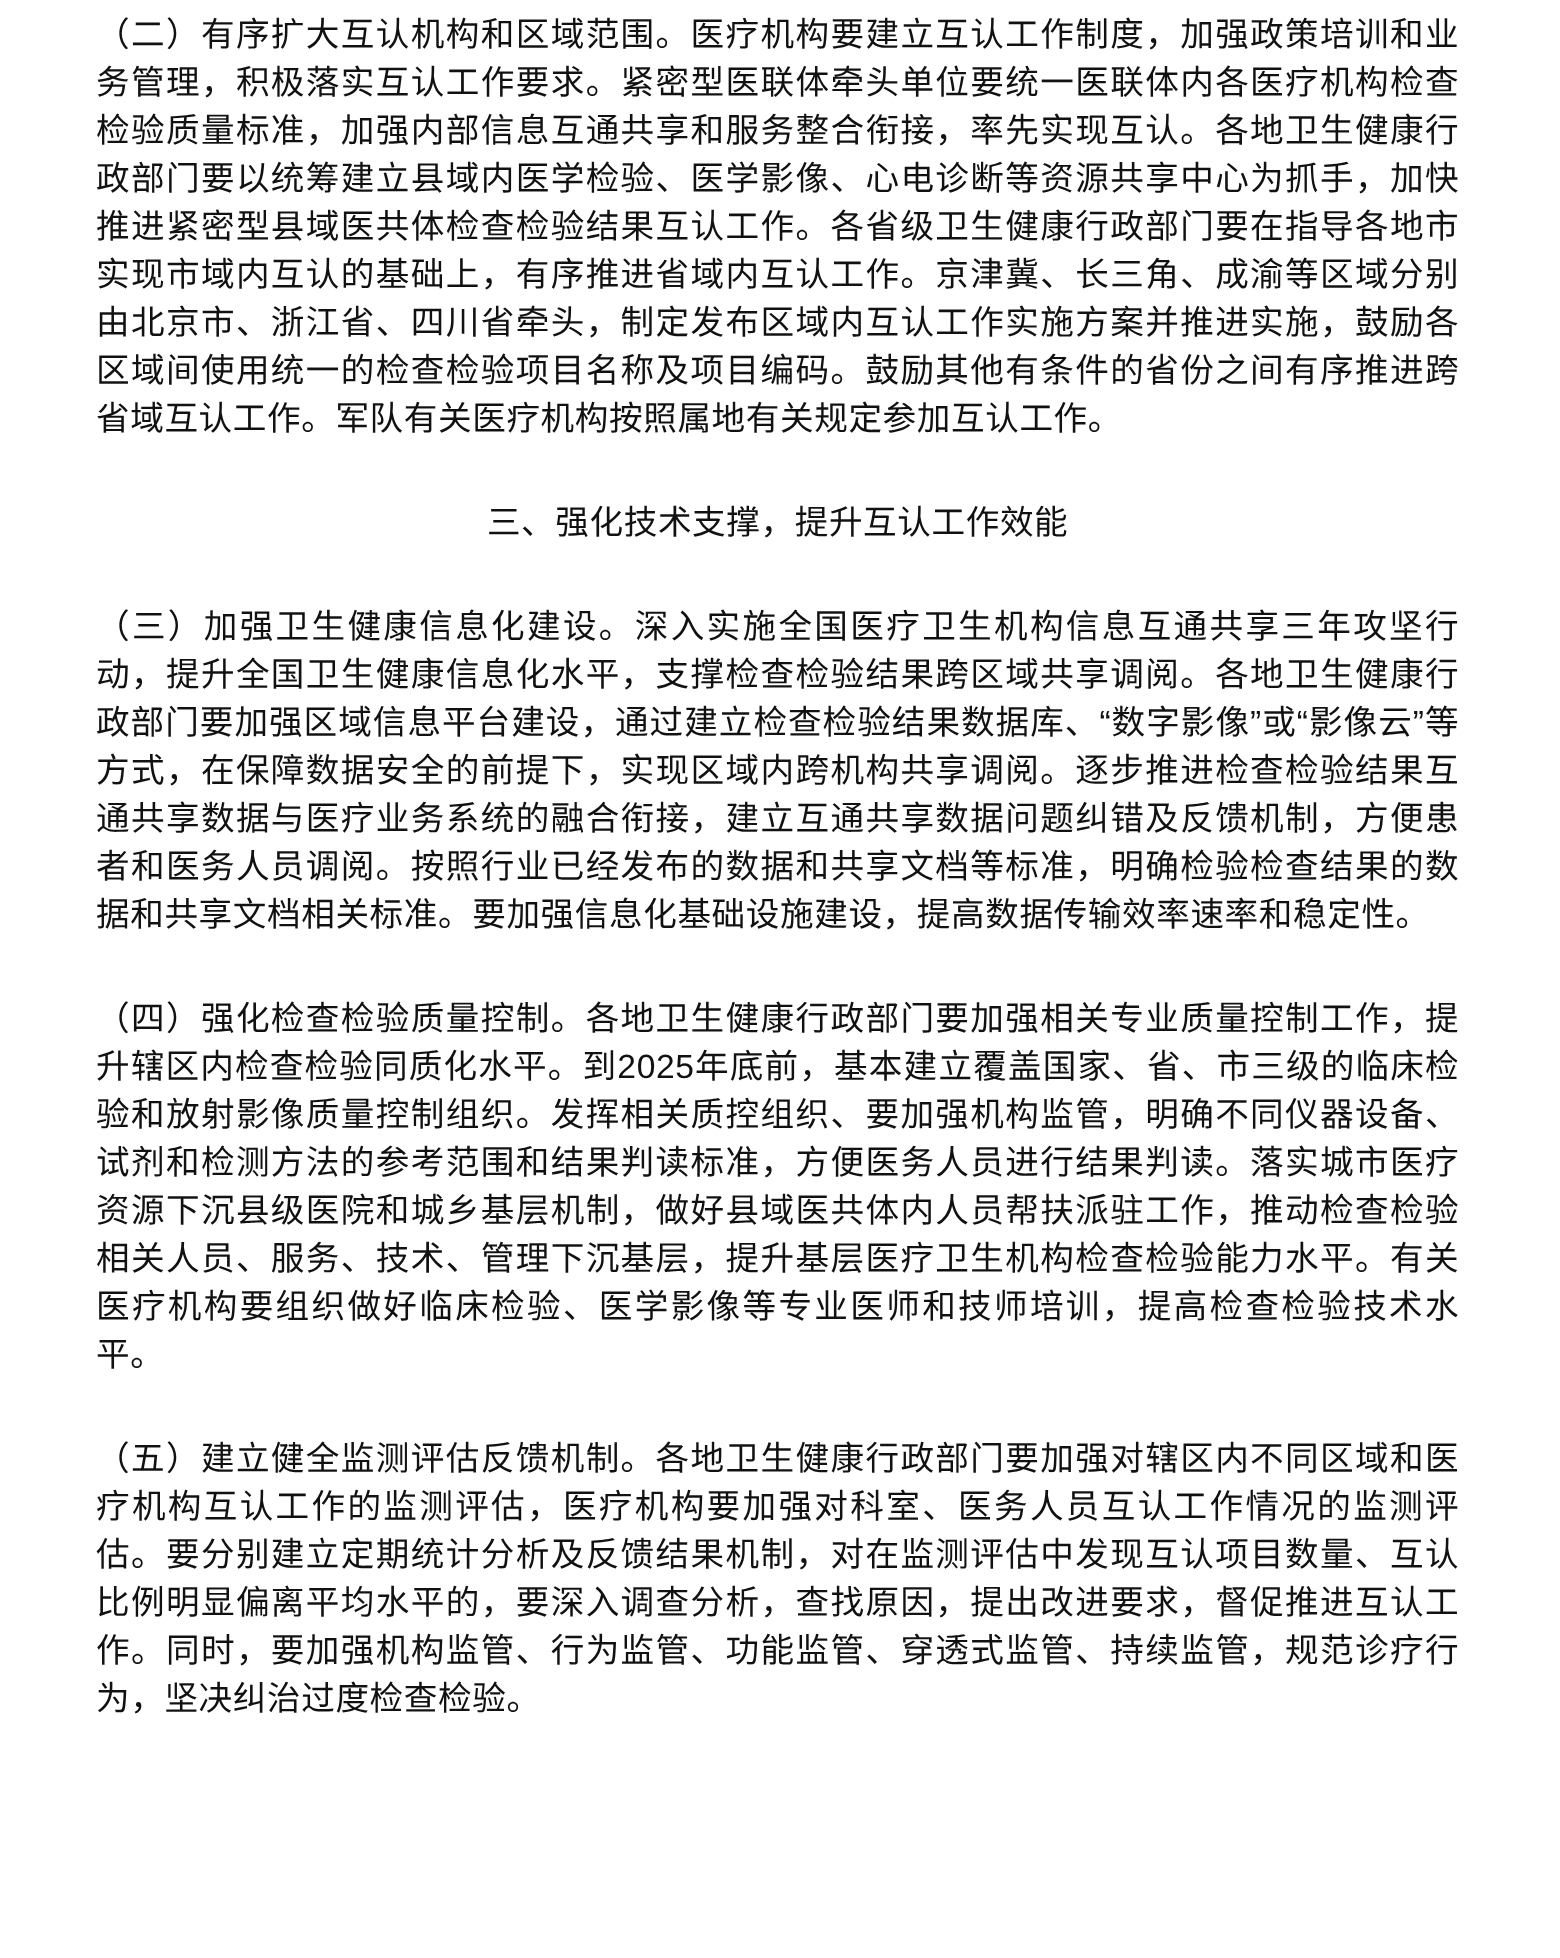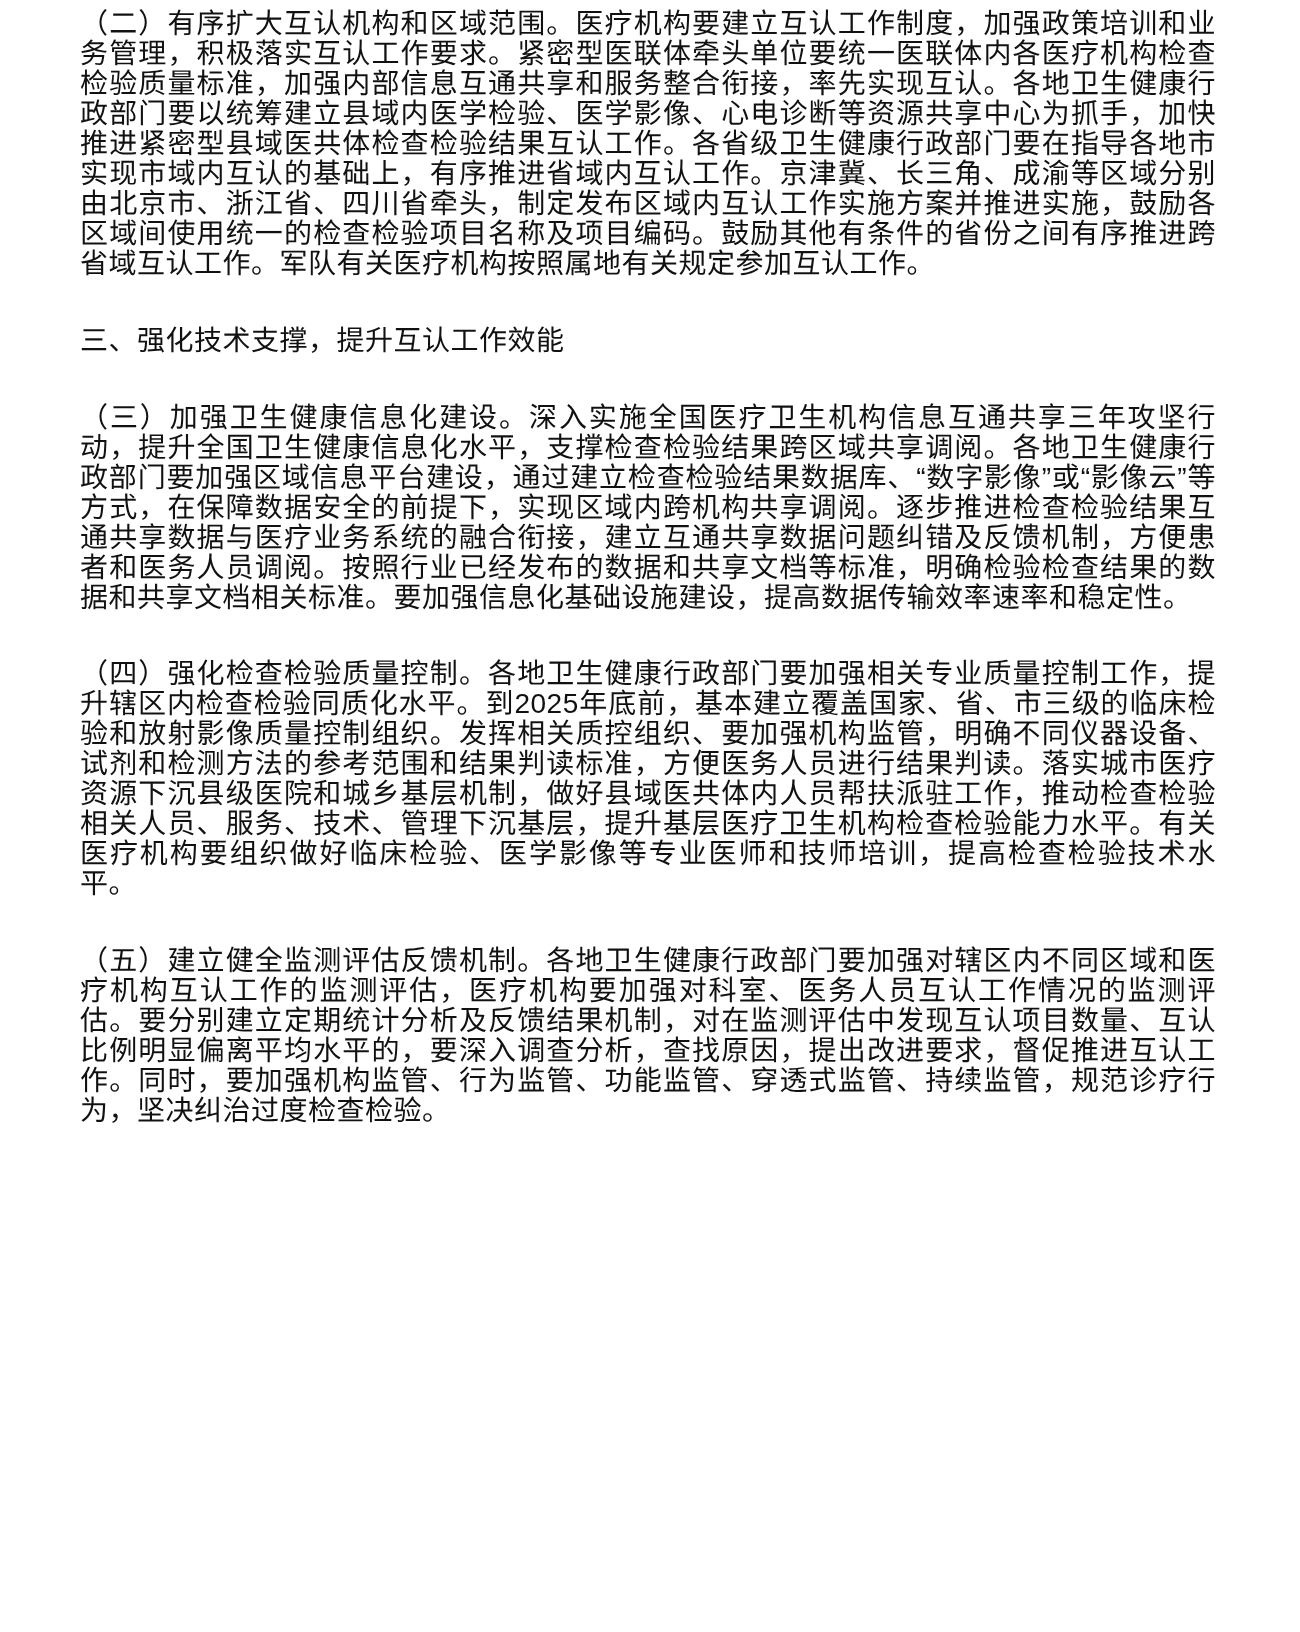--- a/index.html
+++ b/index.html
@@ -14,35 +14,35 @@
   }
   .doc-page {
     box-sizing: border-box;
     width: 1300px;
     height: 1632px;
     padding: 9px 84px 4px 80px;
     background: #ffffff;
     color: #111111;
     font-family: "Liberation Sans", "DejaVu Sans", sans-serif;
     font-size: 28px;
-    line-height: 30px;
+    line-height: 40px;
     text-align: justify;
     text-justify: inter-character;
     letter-spacing: 0.5px;
   }
   .doc-block {
     margin: 0 0 46.75px 0;
     font-weight: normal;
     word-break: break-all;
   }
   .doc-block:last-child {
     margin-bottom: 0;
   }
   .doc-heading {
-    text-align: left;
+    text-align: center;
   }
 </style>
 </head>
 <body>
 
 <div class="doc-page">
   <p class="doc-block">（二）有序扩大互认机构和区域范围。医疗机构要建立互认工作制度，加强政策培训和业务管理，积极落实互认工作要求。紧密型医联体牵头单位要统一医联体内各医疗机构检查检验质量标准，加强内部信息互通共享和服务整合衔接，率先实现互认。各地卫生健康行政部门要以统筹建立县域内医学检验、医学影像、心电诊断等资源共享中心为抓手，加快推进紧密型县域医共体检查检验结果互认工作。各省级卫生健康行政部门要在指导各地市实现市域内互认的基础上，有序推进省域内互认工作。京津冀、长三角、成渝等区域分别由北京市、浙江省、四川省牵头，制定发布区域内互认工作实施方案并推进实施，鼓励各区域间使用统一的检查检验项目名称及项目编码。鼓励其他有条件的省份之间有序推进跨省域互认工作。军队有关医疗机构按照属地有关规定参加互认工作。</p>
 
   <p class="doc-block doc-heading">三、强化技术支撑，提升互认工作效能</p>
 

